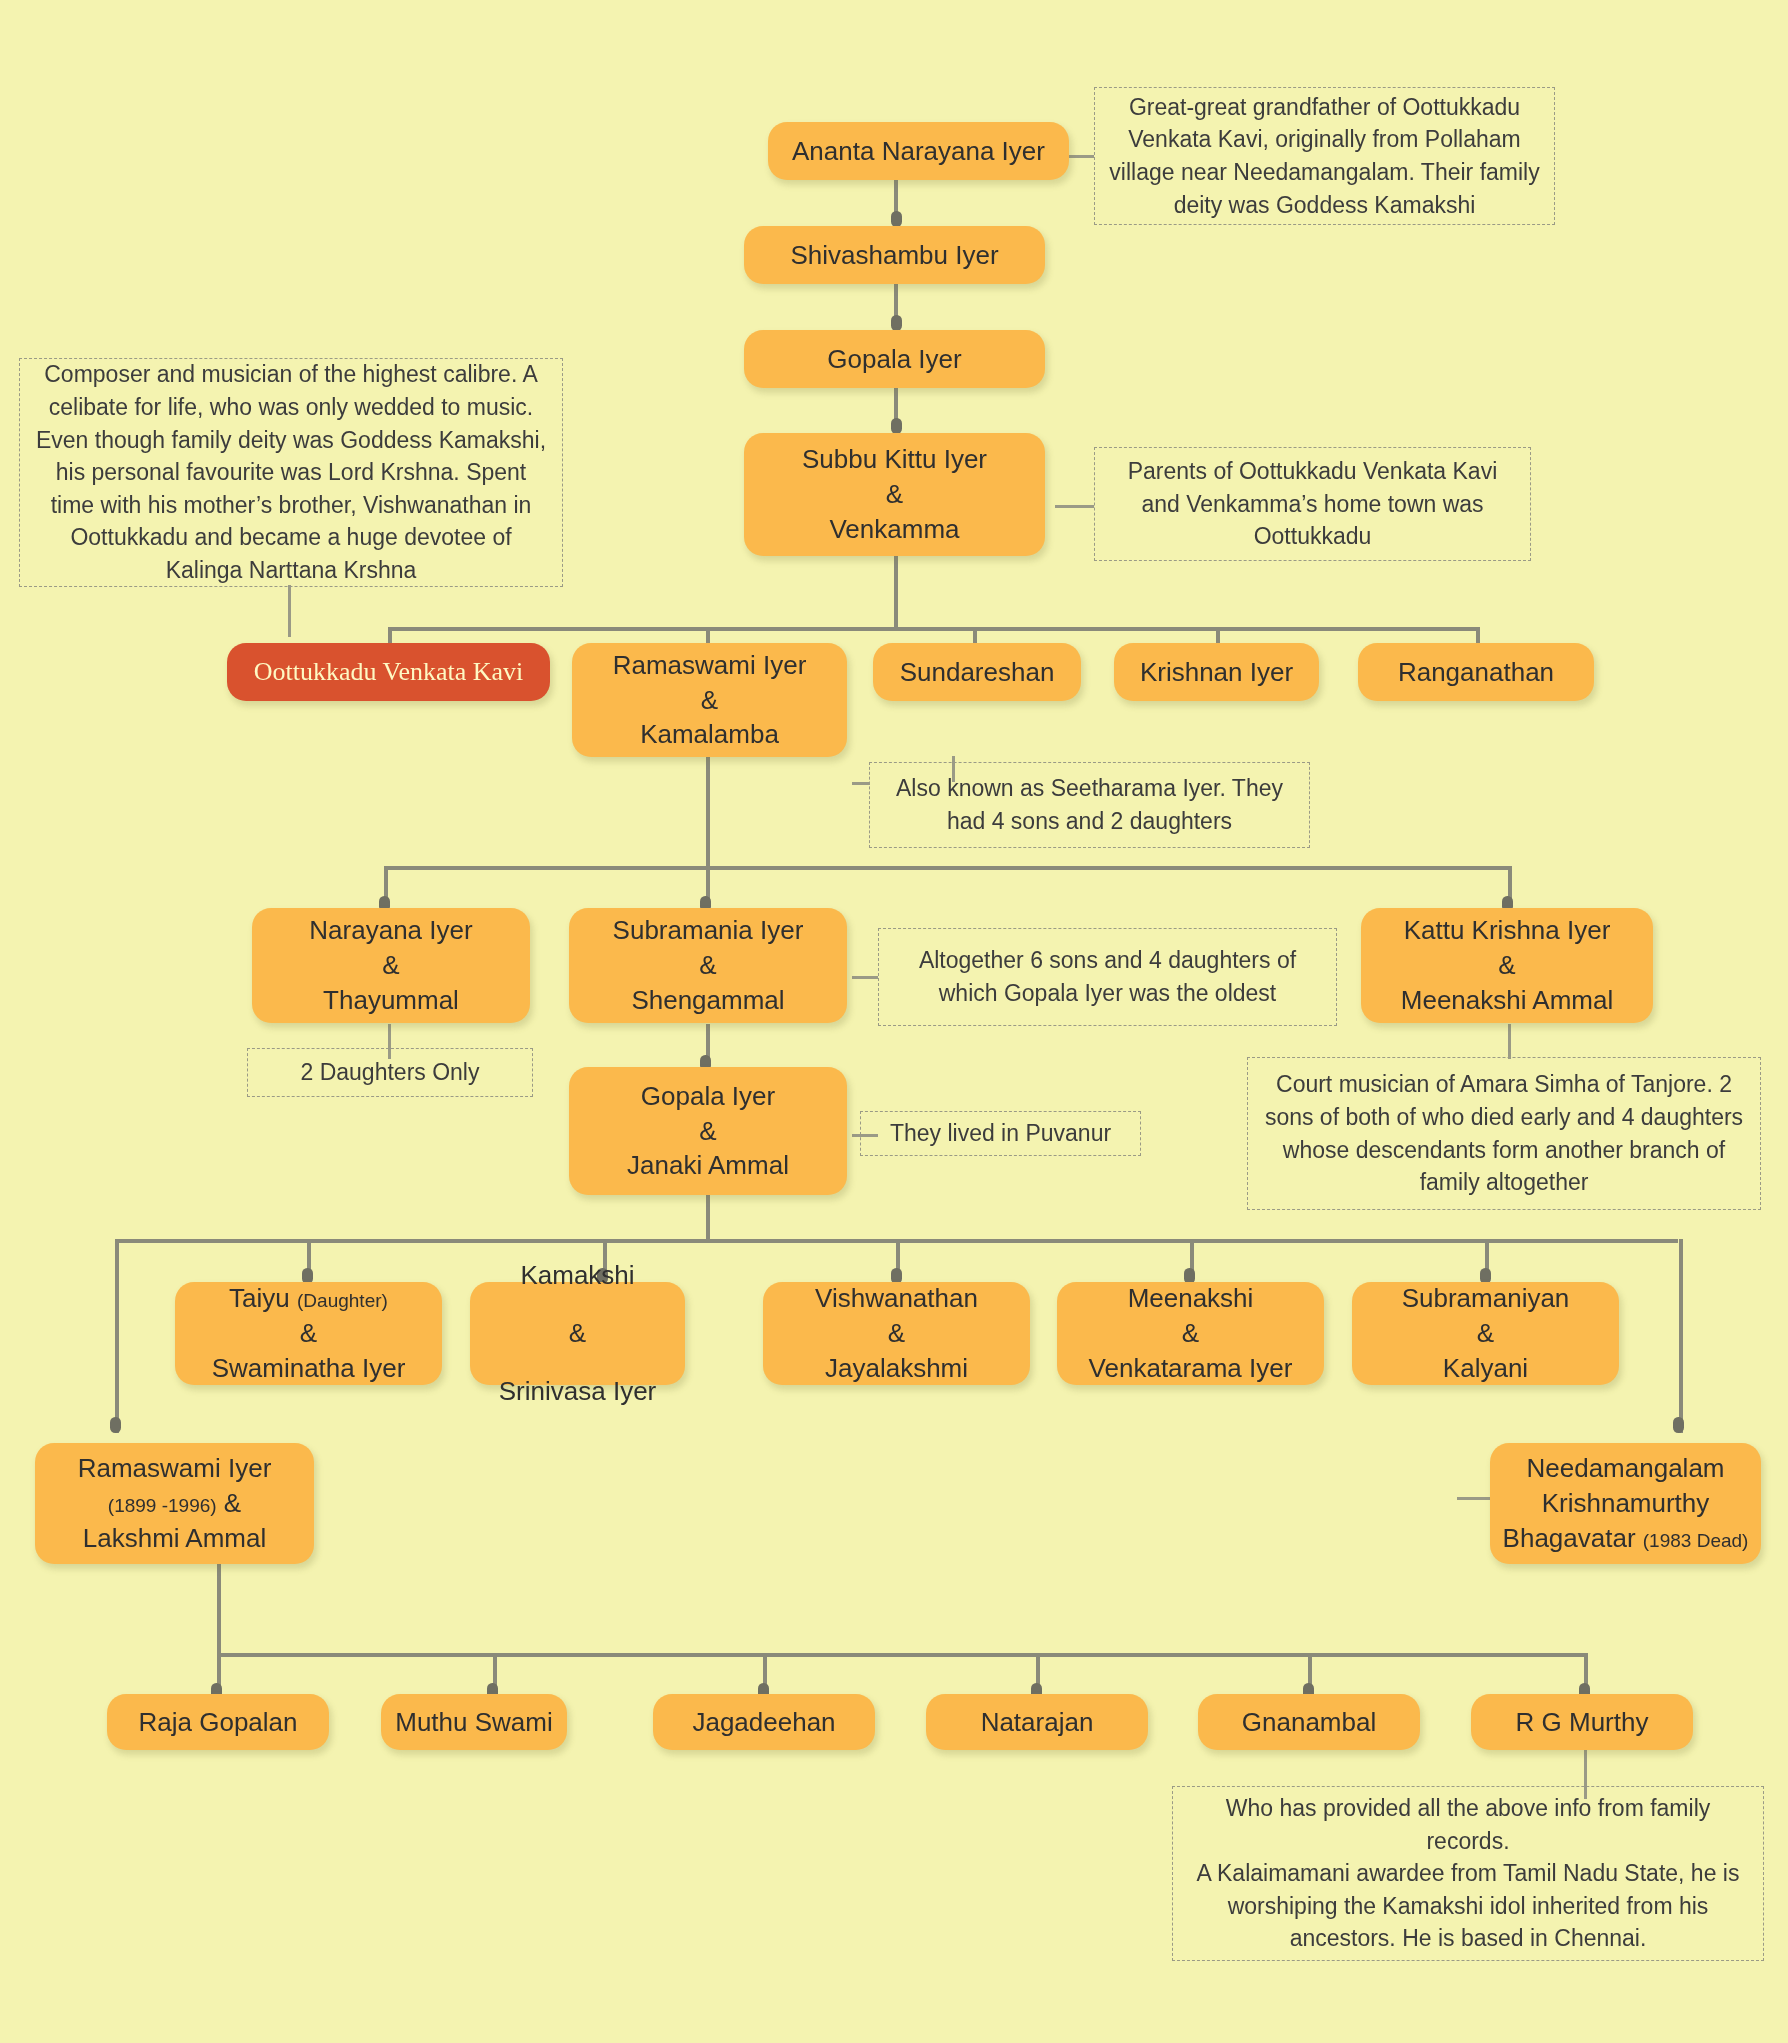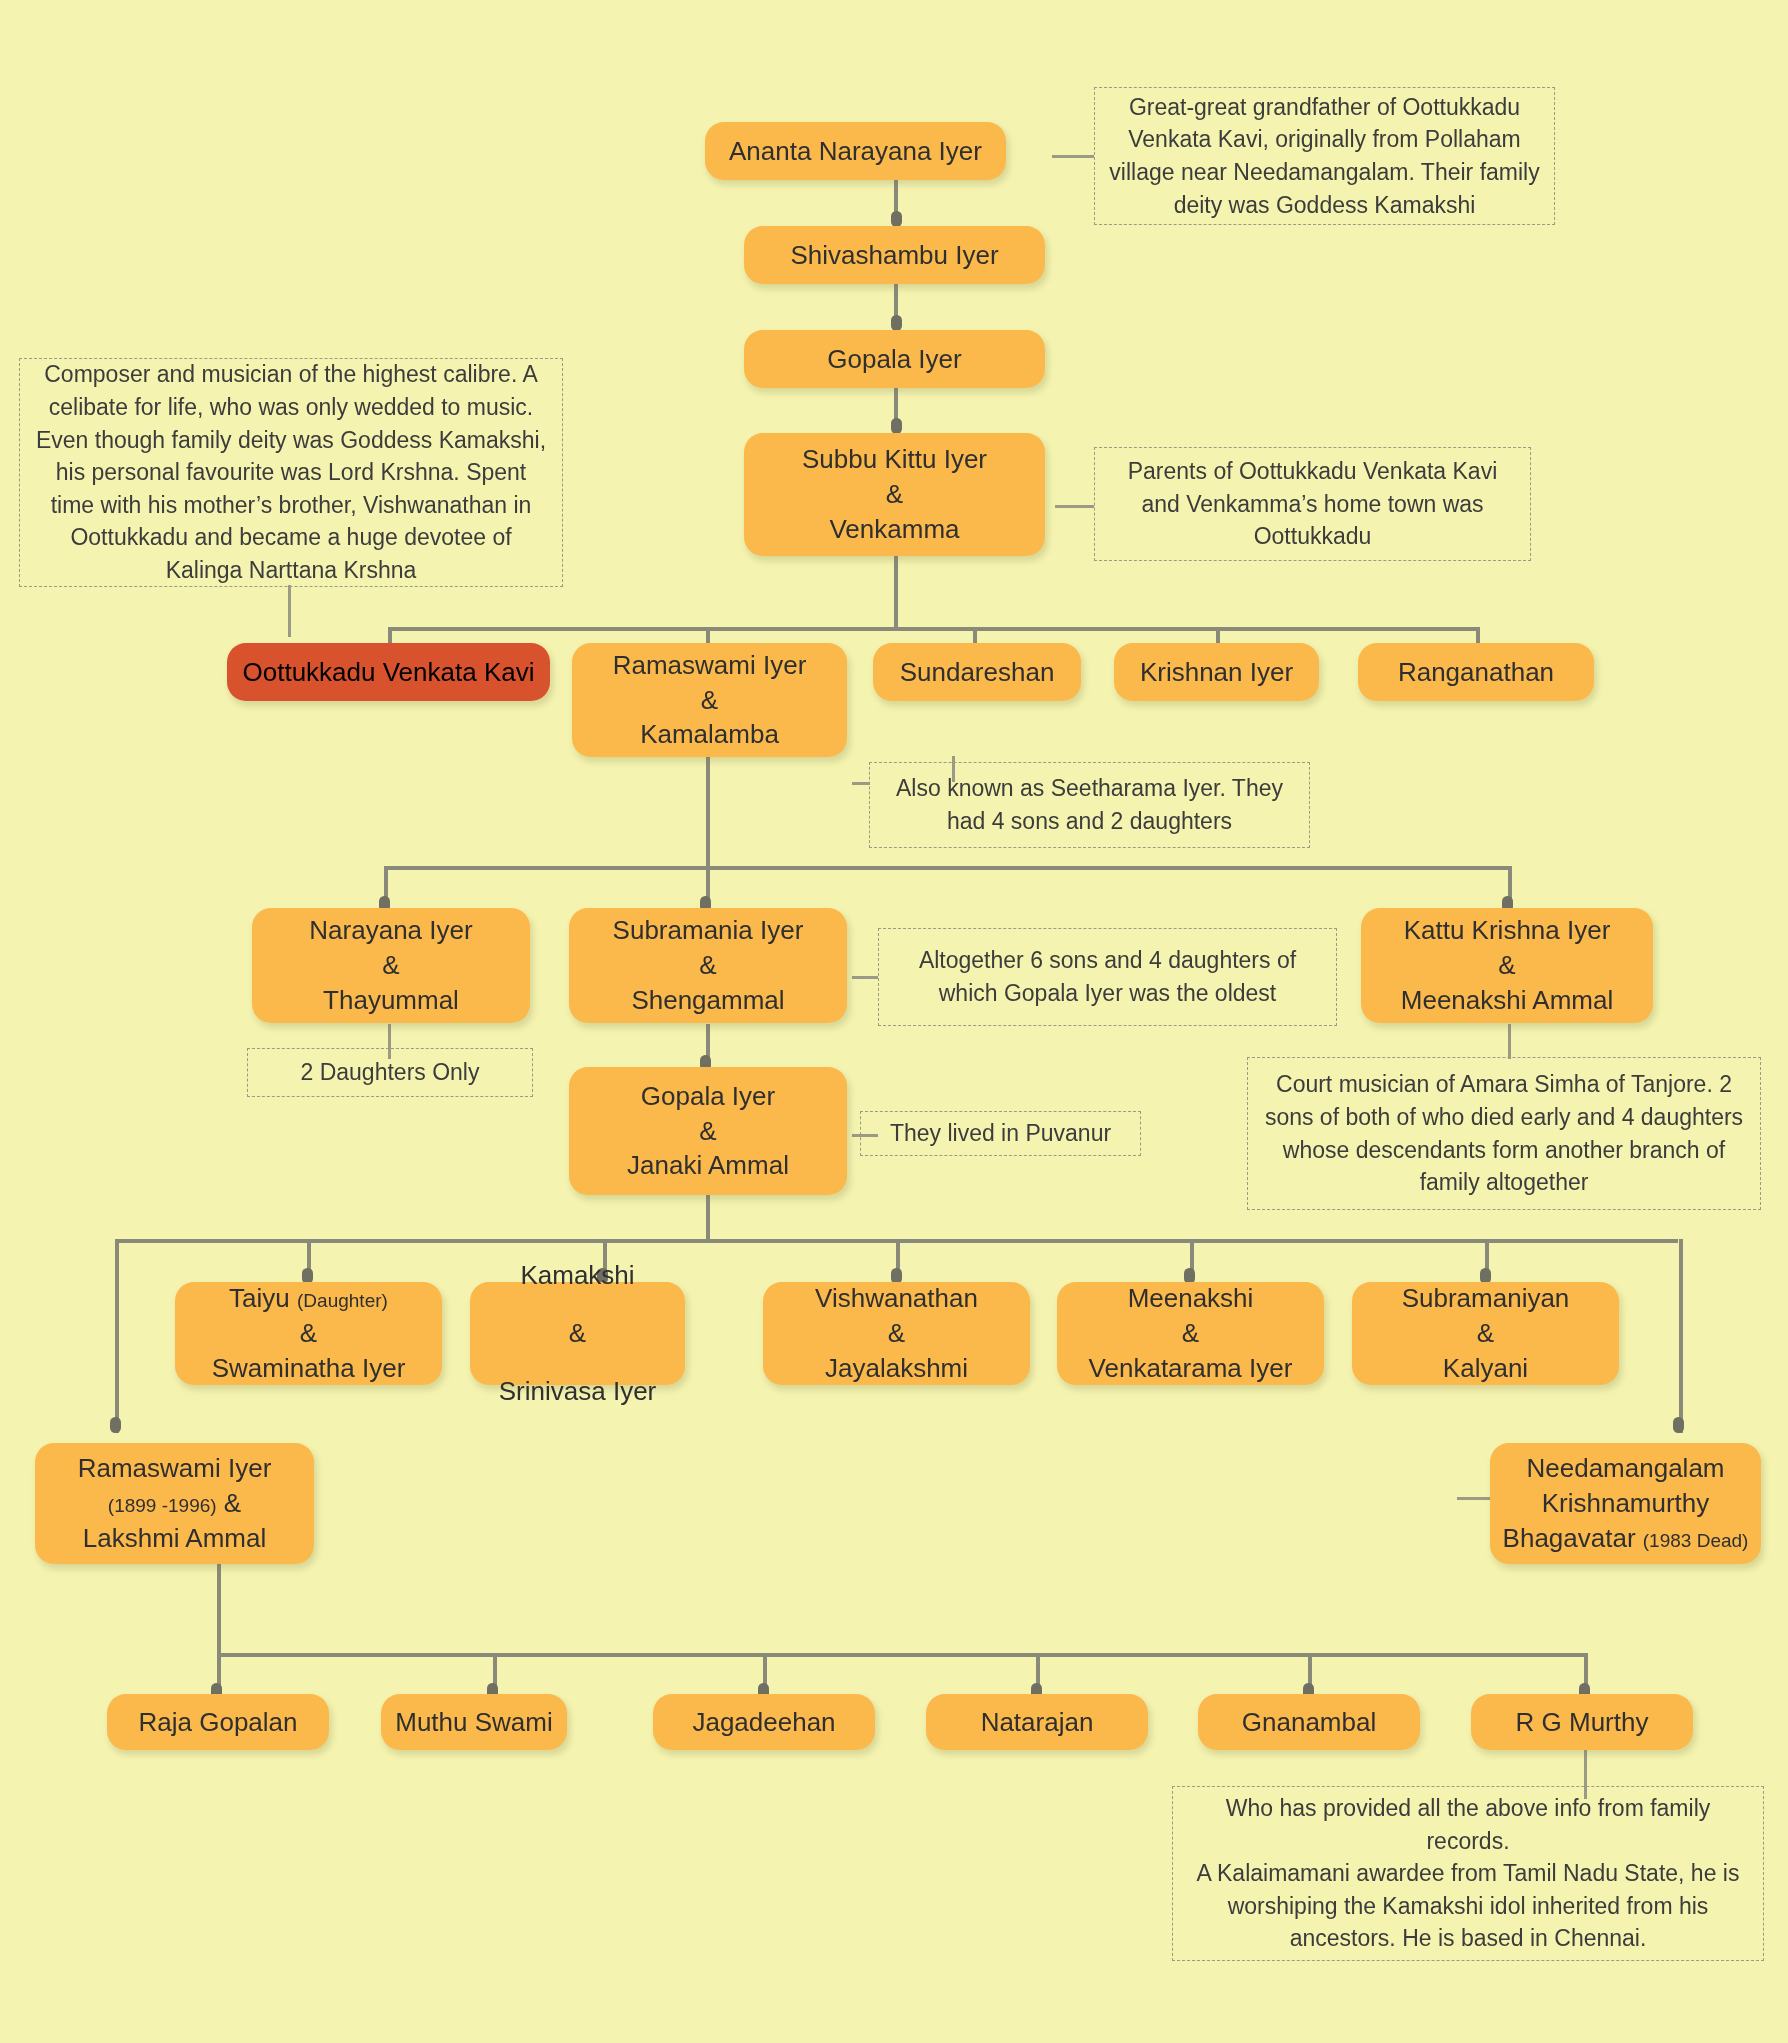--- a/index.html
+++ b/index.html
@@ -24,21 +24,21 @@
     align-items: center;
     justify-content: center;
     text-align: center;
     color: #2f2f2f;
     font-size: 26px;
     line-height: 1.34;
     padding: 7px 12.2px;
     z-index: 3;
   }
   .node .sub { font-size: 19px; }
-  .node.highlight { background: #d9522e; color: #000000; }
+  .node.highlight { background: #d9522e; color: #fef9c3; font-family: Liberation Serif, serif; }
   .node .amp { font-size: 26px; }
 
   .note {
     position: absolute;
     border: 1.7px dashed #9a9a86;
     background: transparent;
     color: #3c3c3c;
     font-size: 23px;
     line-height: 1.42;
     text-align: center;
@@ -133,21 +133,21 @@
   <div class="ln vl thin2" style="left:288px; top:585px; height:52px;"></div>
   <div class="ln vl thin2" style="left:952px; top:756px; height:26px;"></div>
   <div class="ln hl thin" style="left:852px; top:782px; width:17.5px; height:2.6px;"></div>
   <div class="ln hl thin" style="left:852px; top:976px; width:26px; height:2.6px;"></div>
   <div class="ln vl thin2" style="left:388px; top:1024px; height:35px;"></div>
   <div class="ln vl thin2" style="left:1508px; top:1024px; height:35px;"></div>
   <div class="ln hl thin" style="left:852px; top:1134px; width:26px; height:2.6px;"></div>
   <div class="ln hl thin" style="left:1457px; top:1497px; width:33px; height:2.6px;"></div>
   <div class="ln vl thin2" style="left:1584px; top:1712px; height:87px;"></div>
 
-  <div class="node" style="left:705px; top:122px; width:301px; height:58px;">
+  <div class="node" style="left:768px; top:122px; width:301px; height:58px;">
     <span>Ananta Narayana Iyer</span>
   </div>
 
   <div class="node" style="left:744px; top:226px; width:301px; height:58px;">
     <span>Shivashambu Iyer</span>
   </div>
 
   <div class="node" style="left:744px; top:330px; width:301px; height:58px;">
     <span>Gopala Iyer</span>
   </div>

